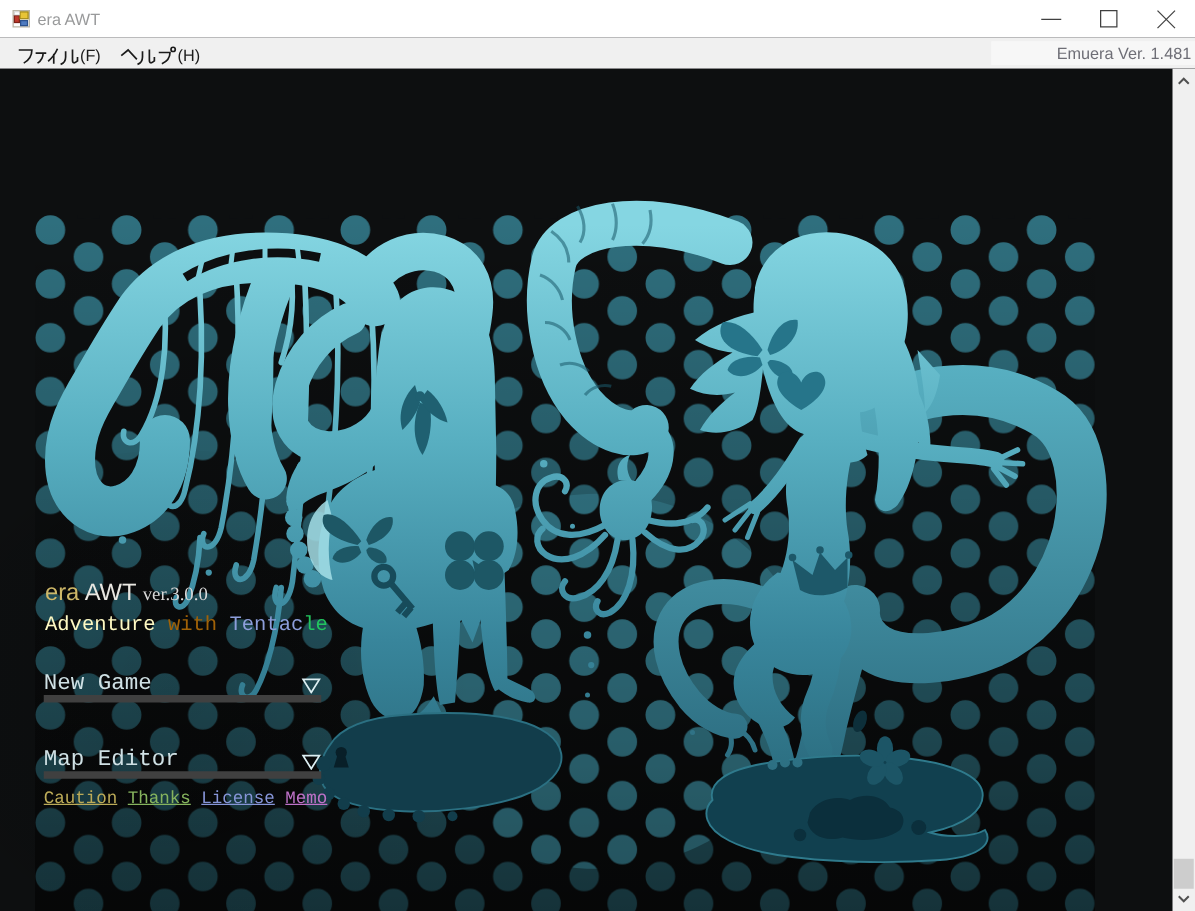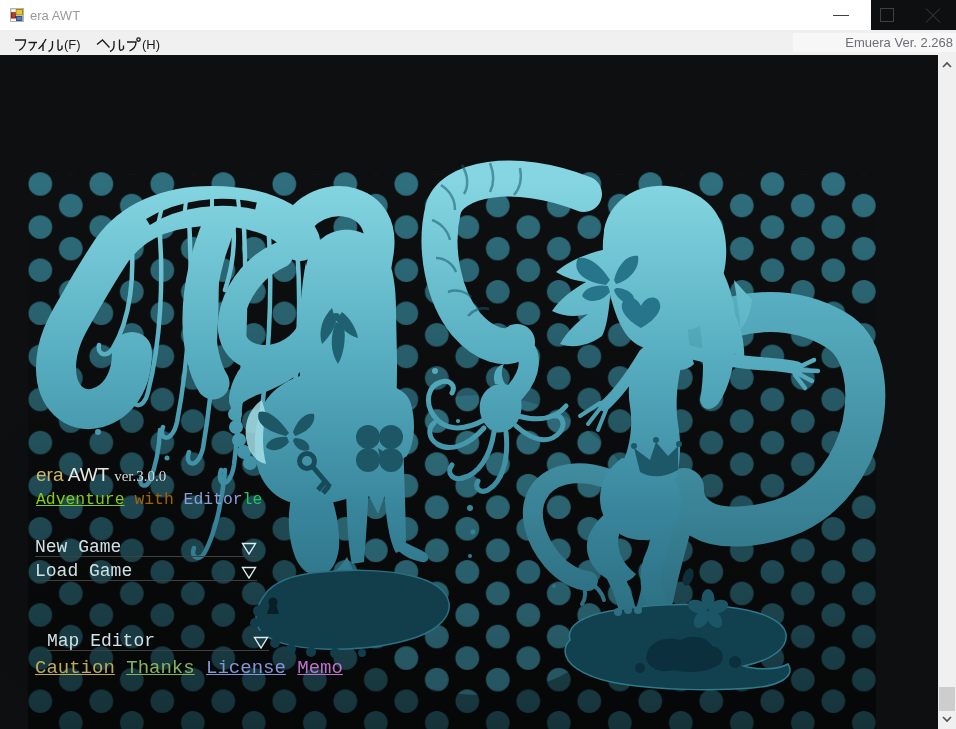--- a/index.html
+++ b/index.html
@@ -1,28 +1,28 @@
 <!DOCTYPE html>
 <html><head>
 <meta charset="utf-8">
 <style>
   html,body{margin:0;padding:0;}
   body{width:956px;height:729px;overflow:hidden;background:#000;font-family:"Liberation Sans",sans-serif;}
   .win{position:absolute;left:0;top:0;width:956px;height:729px;background:#0d0f10;}
-  .titlebar{position:absolute;left:0;top:0;width:871px;height:30px;background:#ffffff;}
+  .titlebar{position:absolute;left:0;top:0;width:956px;height:30px;background:#ffffff;}
   .title-txt{position:absolute;left:30px;top:8px;font-size:13px;color:#999a9b;}
   .menubar{position:absolute;left:0;top:30px;width:956px;height:25px;background:#f0f0f0;}
   .verbox{position:absolute;left:793px;top:3px;width:163px;height:19px;background:#f7f7f7;}
   .vertxt{position:absolute;right:3px;top:5px;font-size:13px;color:#6e6e76;}
   .content{position:absolute;left:0;top:55px;width:956px;height:706px;background:#0d0f10;overflow:hidden;}
   .scroll{position:absolute;left:938px;top:55px;width:18px;height:674px;background:#f0f0f0;}
   .thumb{position:absolute;left:1px;top:632px;width:16px;height:24px;background:#cdcdcd;}
   .mono{font-family:"Liberation Mono",monospace;}
   .txt{position:absolute;white-space:pre;}
-  .menurow{position:absolute;left:35px;width:222px;height:17px;border-bottom:1px solid #404040;font-family:"Liberation Mono",monospace;font-size:18px;line-height:17px;color:#cfe0e4;}
+  .menurow{position:absolute;left:35px;width:222px;height:17px;border-bottom:6px solid #404040;font-family:"Liberation Mono",monospace;font-size:18px;line-height:17px;color:#cfe0e4;}
   .tri{position:absolute;right:0;top:3px;}
 </style>
 </head>
 <body>
 <div class="win">
   <div class="titlebar">
     <svg width="956" height="30" style="position:absolute;left:0;top:0">
 
       <g transform="translate(10,8)">
         <rect x="0.5" y="0.5" width="13" height="13" fill="#fdfdfd" stroke="#b9b4a4"></rect>
@@ -54,21 +54,21 @@
       <text x="64" y="19" font-size="13" fill="#1b1b1b" font-family="Liberation Sans">(F)</text>
 
       <g stroke="#1b1b1b" stroke-width="1.35" fill="none">
         <path d="M 97,14.5 L 102.5,10 L 109.5,17.5"></path>
         <path d="M 114,11 L 114,15.5 C 114,18.5 112.5,20.5 110,21.5 M 119.5,9.5 L 119.5,18 C 119.5,20.7 121,21 123.5,18.7 L 123.5,15.5"></path>
         <path d="M 127,12 L 136,12 C 136,16 134,19 129.5,21"></path>
         <circle cx="138.5" cy="9.5" r="1.7"></circle>
       </g>
       <text x="142" y="19" font-size="13" fill="#1b1b1b" font-family="Liberation Sans">(H)</text>
     </svg>
-    <div class="vertxt">Emuera Ver. 2.268</div>
+    <div class="vertxt">Emuera Ver. 1.481</div>
   </div>
   <div class="content">
 
     <svg id="art" width="956" height="674" viewBox="0 55 956 674" style="position:absolute;left:0;top:0">
       <defs>
         <pattern id="dp" x="9.8" y="162.45" width="61" height="43.1" patternUnits="userSpaceOnUse">
           <g fill="#2f6f7e">
             <circle cx="0" cy="0" r="11.85"></circle>
               <circle cx="61" cy="0" r="11.85"></circle>
             <circle cx="0" cy="43.1" r="11.85"></circle>
@@ -331,31 +331,28 @@
       <g fill="#1c5566" transform="translate(708,610)">
         <ellipse rx="6.5" ry="10" transform="rotate(0) translate(0,-11)"></ellipse>
         <ellipse rx="6.5" ry="10" transform="rotate(72) translate(0,-11)"></ellipse>
         <ellipse rx="6.5" ry="10" transform="rotate(144) translate(0,-11)"></ellipse>
         <ellipse rx="6.5" ry="10" transform="rotate(216) translate(0,-11)"></ellipse>
         <ellipse rx="6.5" ry="10" transform="rotate(288) translate(0,-11)"></ellipse>
       </g>
     </svg>
 
     <div class="txt" style="left:36px;top:409px;font-size:19px;color:#e9e7e1;"><span style="color:#cdb768;">era </span>AWT <span style="font-family:'Liberation Serif',serif;font-size:15px;color:#d9d9d9;">ver.3.0.0</span></div>
-    <div class="txt mono" style="left:36px;top:435px;font-size:16.4px;"><span style="color:#84cc16;text-decoration:underline;">Adventure</span> <span style="color:#a16207;">with</span> <span style="color:#8d9edb;">Editor</span><span style="color:#22c55e;">le</span></div>
+    <div class="txt mono" style="left:36px;top:435px;font-size:16.4px;"><span style="color:#fef9c3;">Adventure</span> <span style="color:#a16207;">with</span> <span style="color:#8d9edb;">Tentac</span><span style="color:#22c55e;">le</span></div>
     <div class="menurow" style="top:484px;">New Game<svg class="tri" width="16" height="13">
           <path d="M 1.5,1.5 L 14.5,1.5 L 8,12 Z" fill="none" stroke="#dceef2" stroke-width="1.4"></path>
         </svg></div>
-    <div class="menurow" style="top:507.5px;">Load Game<svg class="tri" width="16" height="13">
+    <div class="menurow" style="top:545px;">Map Editor<svg class="tri" width="16" height="13">
           <path d="M 1.5,1.5 L 14.5,1.5 L 8,12 Z" fill="none" stroke="#dceef2" stroke-width="1.4"></path>
         </svg></div>
-    <div class="menurow" style="top:578px;margin-left:12px;">Map Editor<svg class="tri" width="16" height="13">
-          <path d="M 1.5,1.5 L 14.5,1.5 L 8,12 Z" fill="none" stroke="#dceef2" stroke-width="1.4"></path>
-        </svg></div>
-    <div class="txt mono" style="left:35px;top:602px;font-size:19px;"><span style="color:#bcab58;text-decoration:underline;">Caution</span> <span style="color:#86b45e;text-decoration:underline;">Thanks</span> <span style="color:#8695d8;text-decoration:underline;">License</span> <span style="color:#bf72c9;text-decoration:underline;">Memo</span></div>
+    <div class="txt mono" style="left:35px;top:576px;font-size:14px;"><span style="color:#bcab58;text-decoration:underline;">Caution</span> <span style="color:#86b45e;text-decoration:underline;">Thanks</span> <span style="color:#8695d8;text-decoration:underline;">License</span> <span style="color:#bf72c9;text-decoration:underline;">Memo</span></div>
   </div>
   <div class="scroll">
     <svg width="18" height="674" style="position:absolute;left:0;top:0">
       <g stroke="#505050" stroke-width="1.6" fill="none">
         <path d="M 5,12 L 9,8 L 13,12"></path>
         <path d="M 5,662 L 9,666 L 13,662"></path>
       </g>
     </svg>
     <div class="thumb"></div>
   </div>

